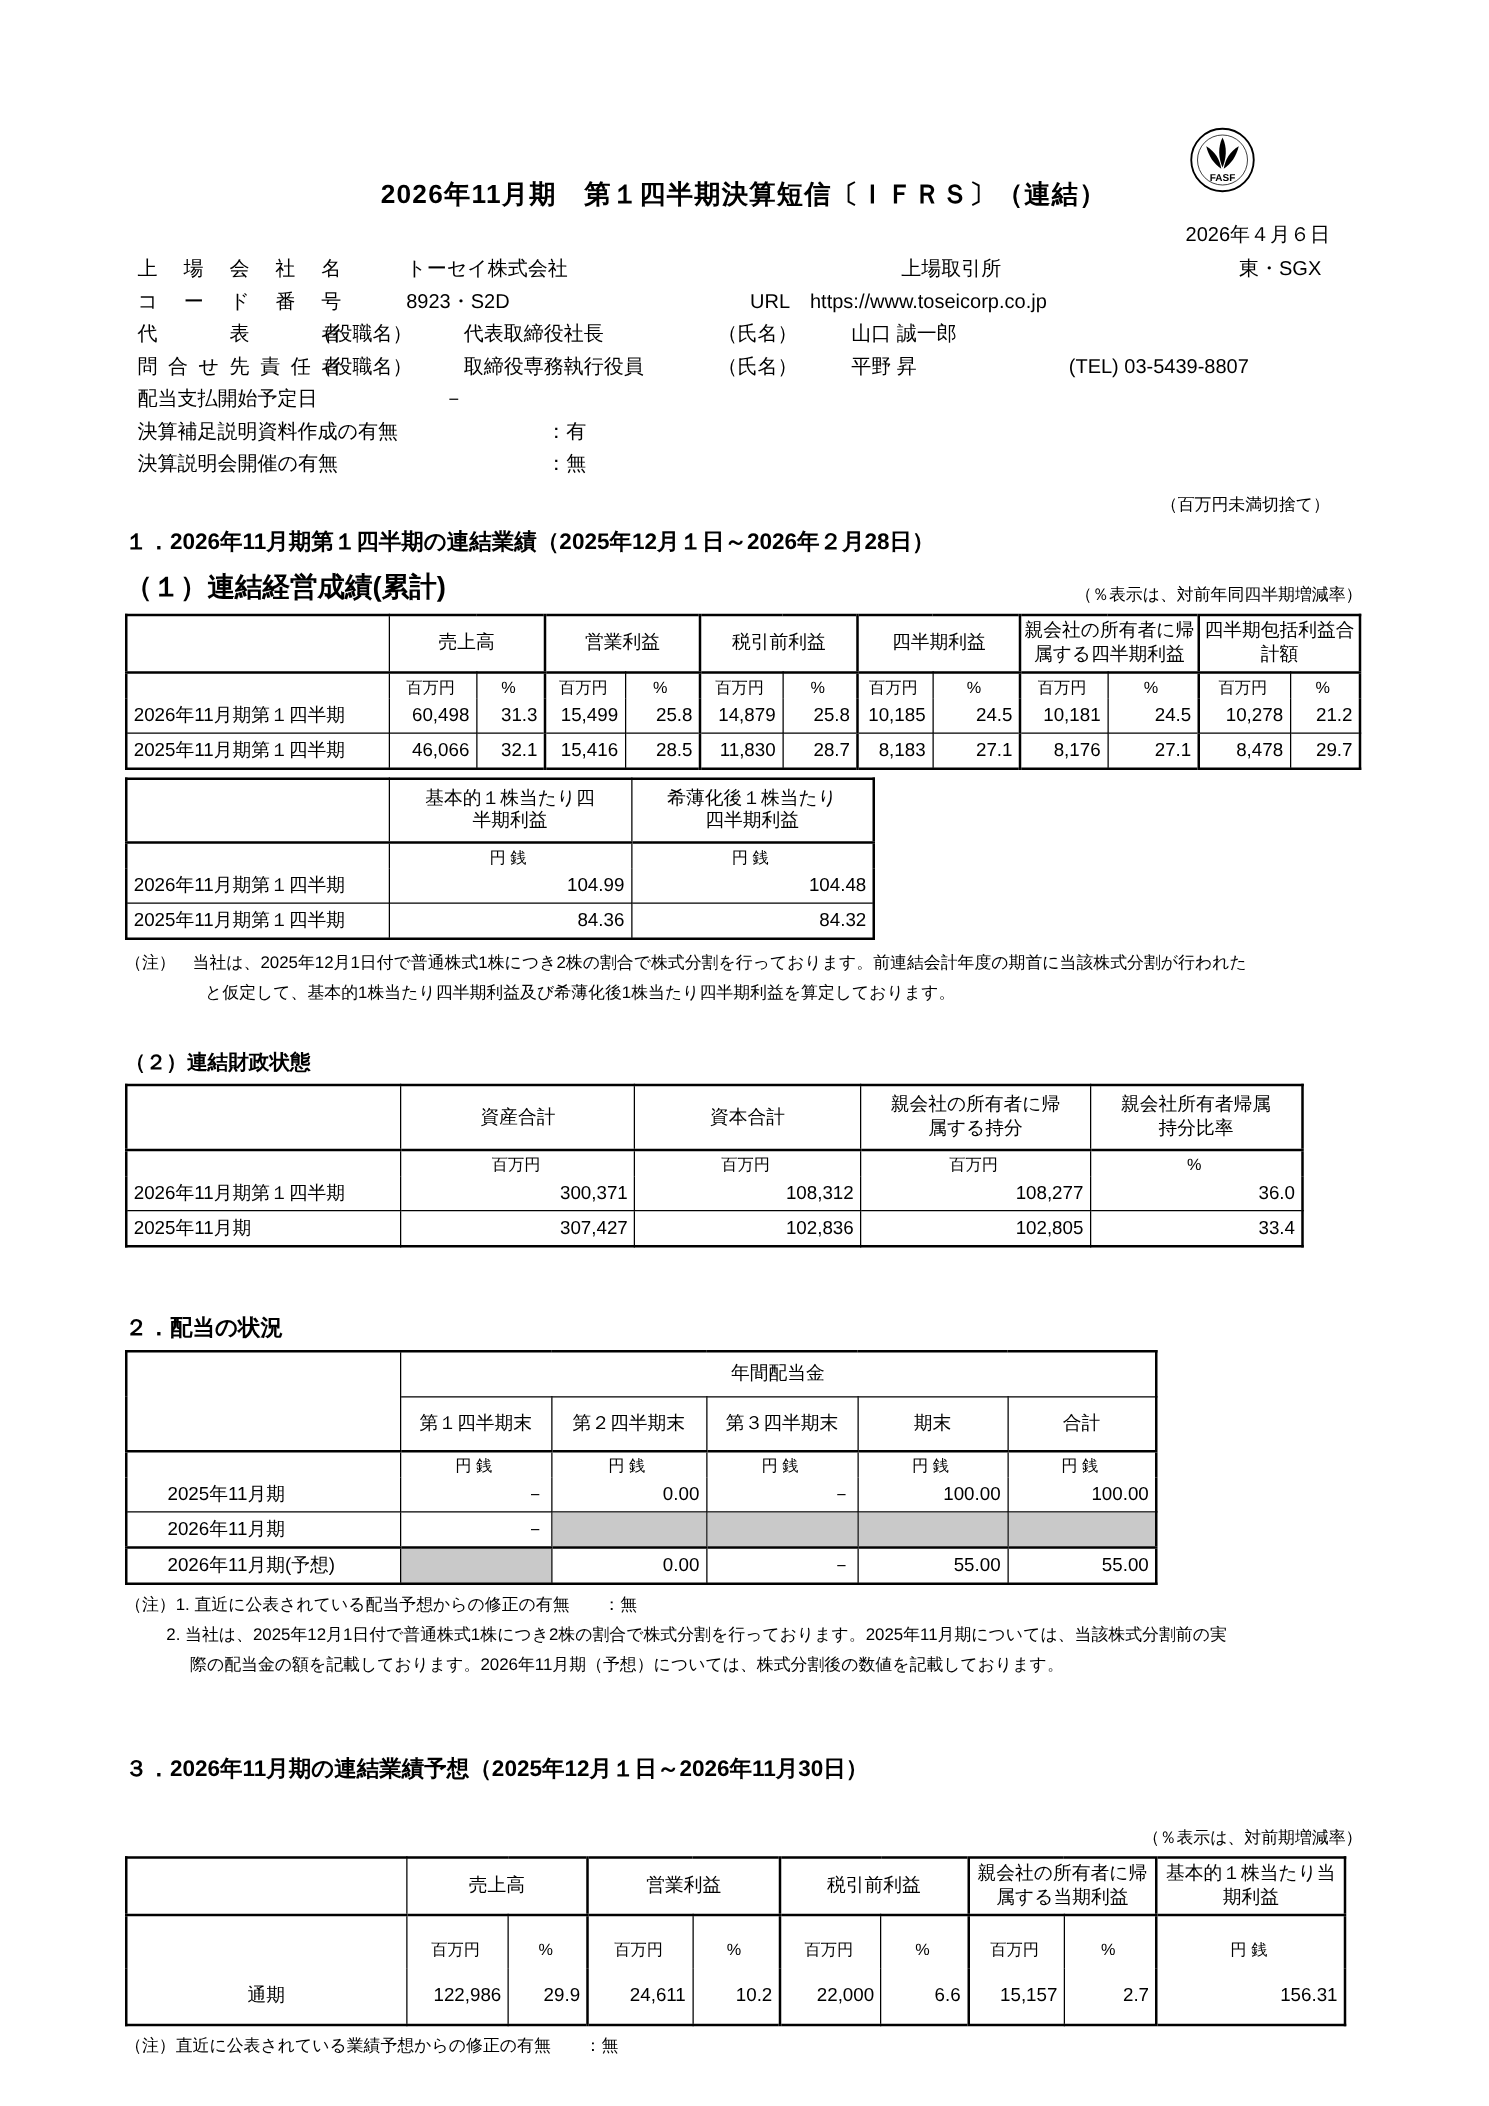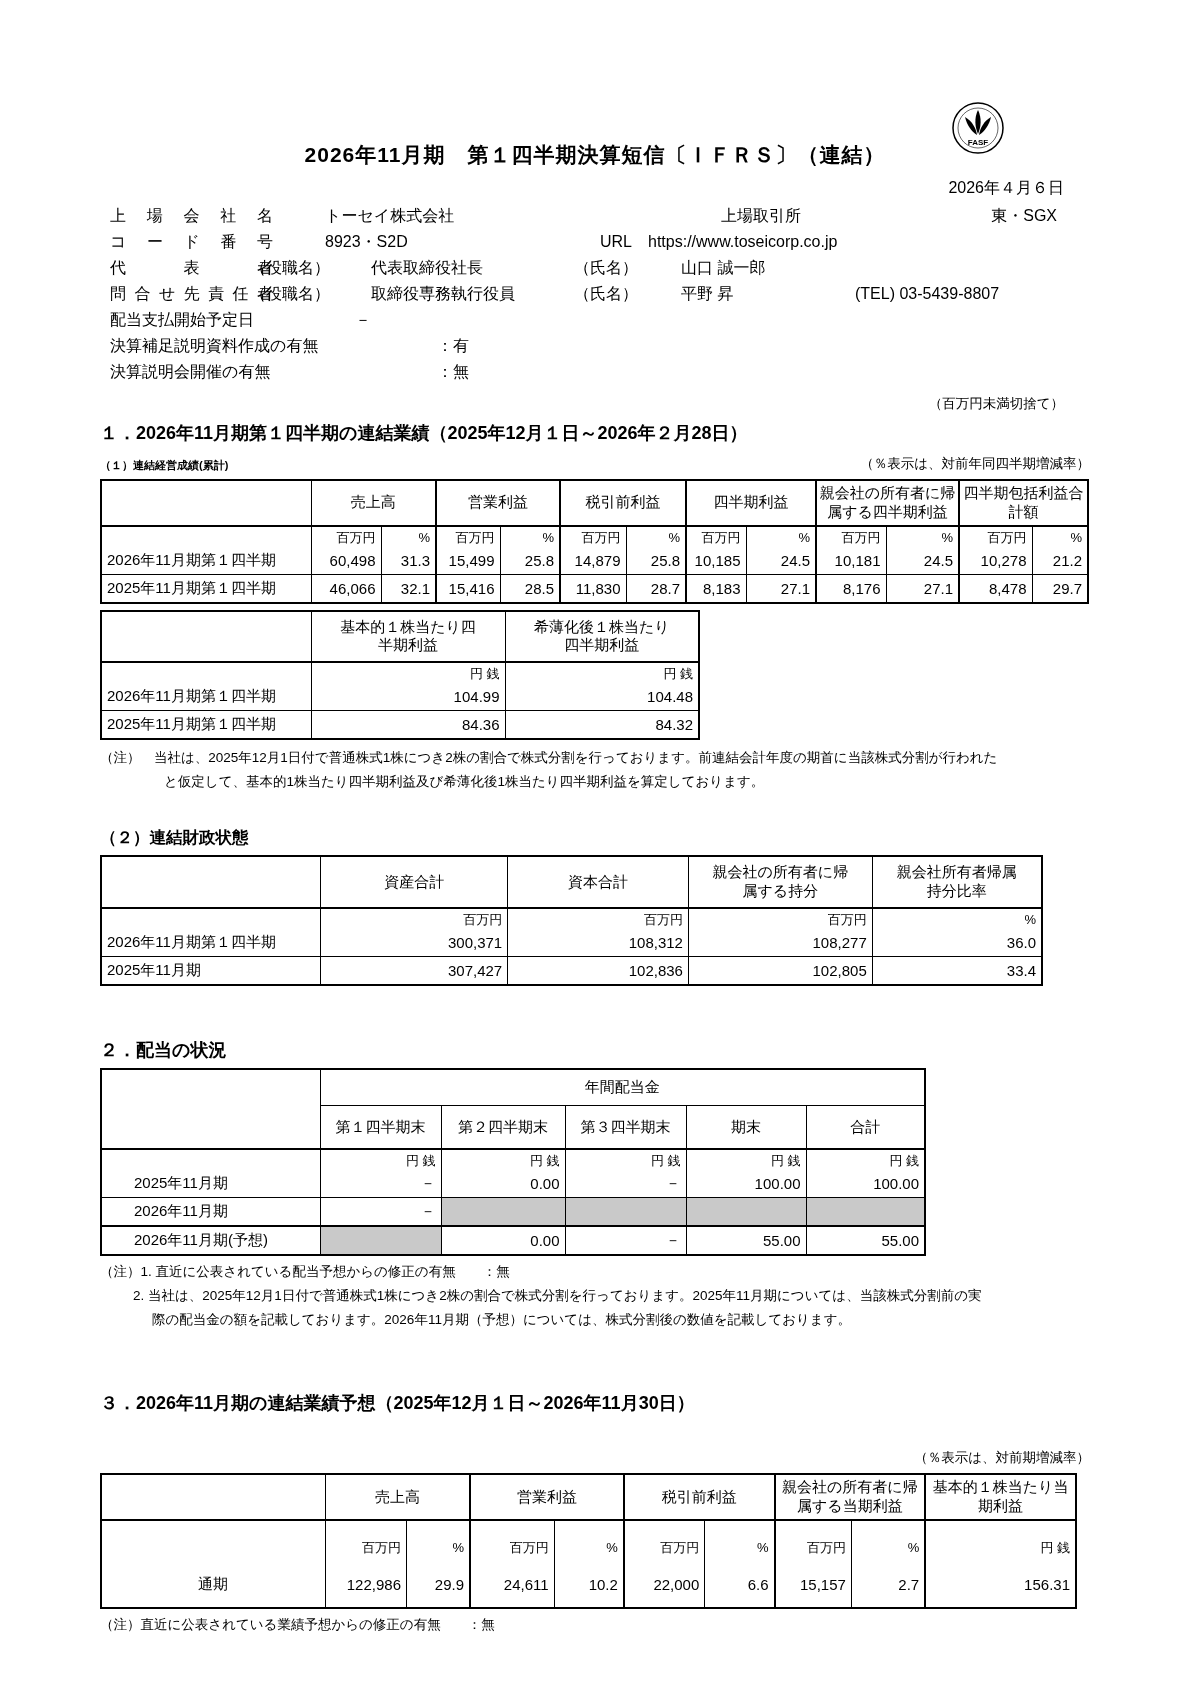--- a/index.html
+++ b/index.html
@@ -17,29 +17,29 @@
   .info { margin-top:4px; font-size:16px; }
   .info-line { position:relative; height:26px; line-height:26px; padding-left:10px; white-space:nowrap; }
   .jlabel { display:inline-block; width:163px; text-align:justify; text-align-last:justify; vertical-align:top; }
   .abs { position:absolute; top:0; }
 
   .rounding { text-align:right; padding-right:26px; font-size:13.5px; margin-top:10px; }
 
   .sec-h { font-size:18px; font-weight:bold; margin:0; }
   .sec1-h { margin-top:8px; }
   .subrow { display:flex; justify-content:space-between; align-items:flex-end; margin-top:10px; }
-  .sub-h { font-size:11px; font-weight:bold; }
+  .sub-h { font-size:22px; font-weight:bold; }
   .pct-note { font-size:13.5px; }
 
   table.tbl { border-collapse:collapse; table-layout:fixed; border:2px solid #000; margin-top:6px; }
   .tbl td, .tbl th { border:1px solid #000; overflow:hidden; }
   .tbl .hdr th { border-bottom:2px solid #000; font-weight:normal; text-align:center;
                  font-size:15px; padding:3px 2px; line-height:1.25; }
   .tbl .hdr td { border-bottom:2px solid #000; }
-  .tbl .units td { border-bottom:0; font-size:13px; text-align:right; padding:2px 5px 0 2px; height:18px; }
+  .tbl .units td { border-bottom:0; font-size:13px; text-align:center; padding:2px 5px 0 2px; height:18px; }
   .tbl .d td { font-size:15px; height:25px; }
   .tbl .d.first td { border-top:0; }
   .tbl td.lbl { text-align:left; padding-left:5px; }
   .tbl td.n { text-align:right; padding-right:5px;margin-top:40px; }
   .tbl .gs { border-left:2px solid #000; }
   .gc { background:#c9c9c9; }
 
   .t-results { width:977px; }
   .t-eps { width:598px; margin-top:20px; }
   .t-pos { width:943px; }

